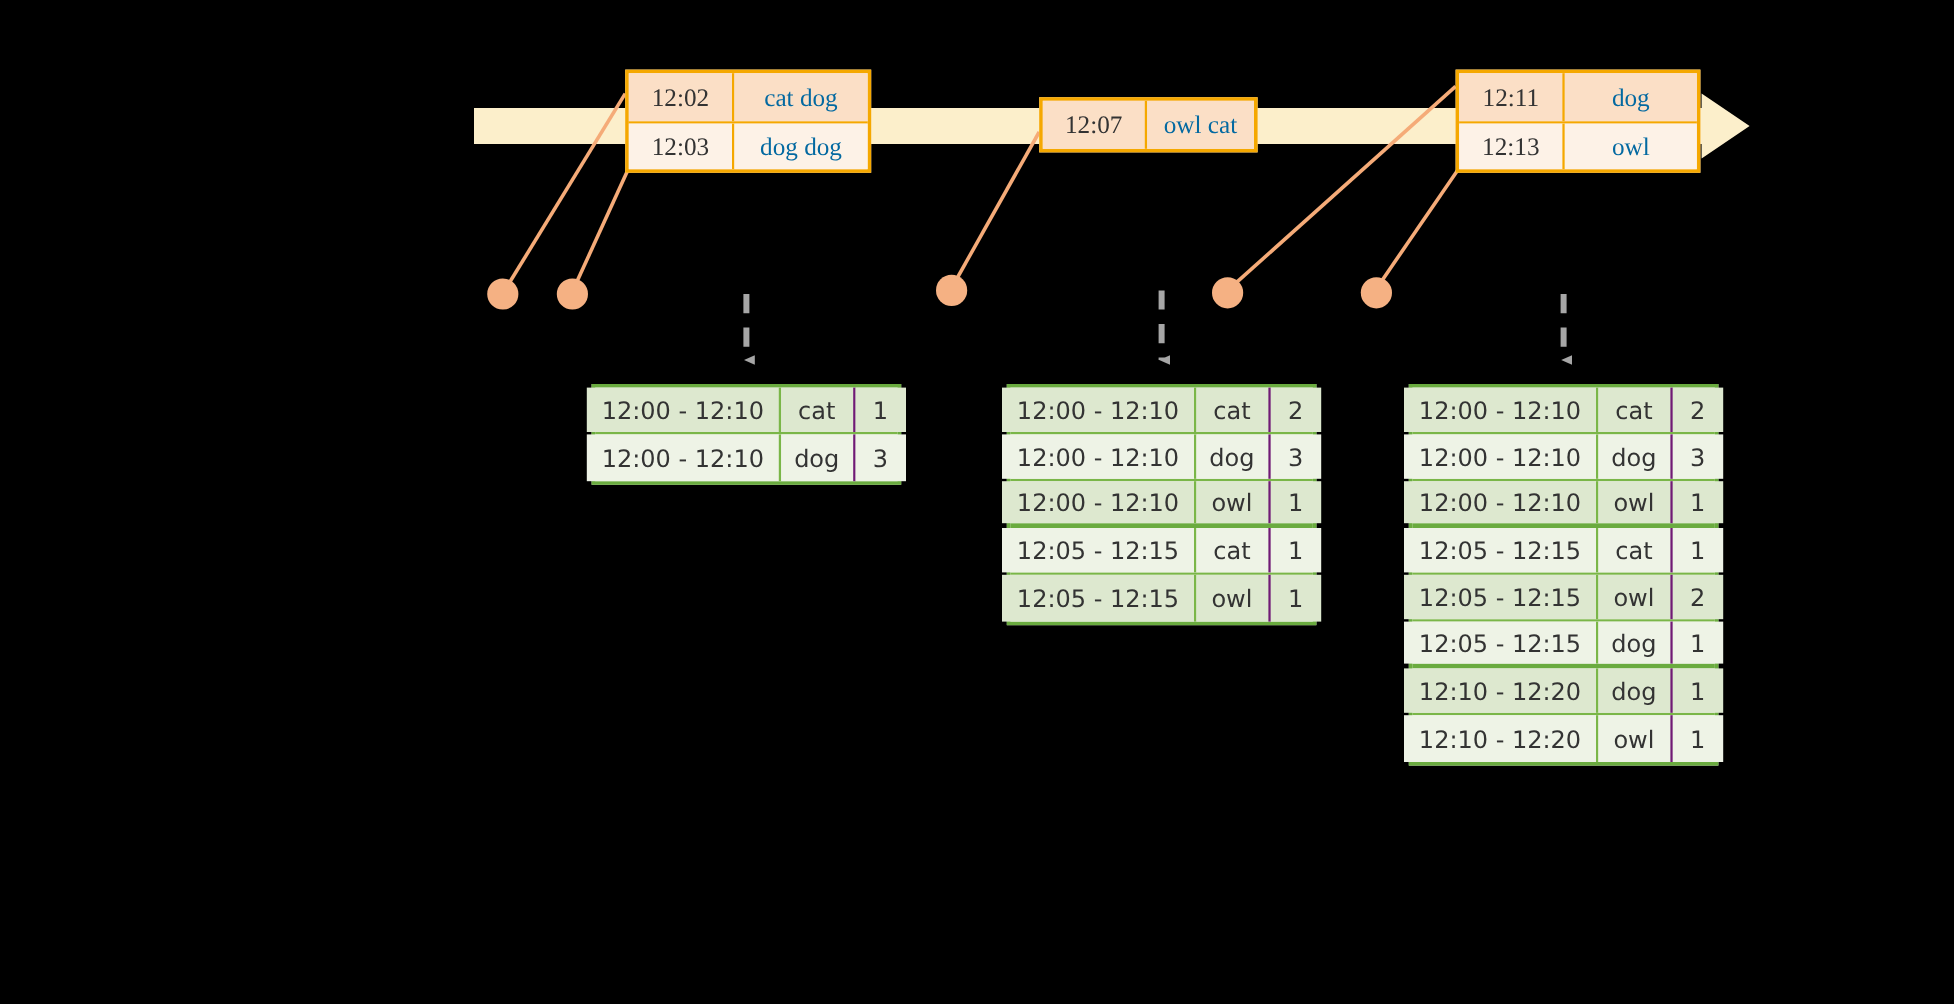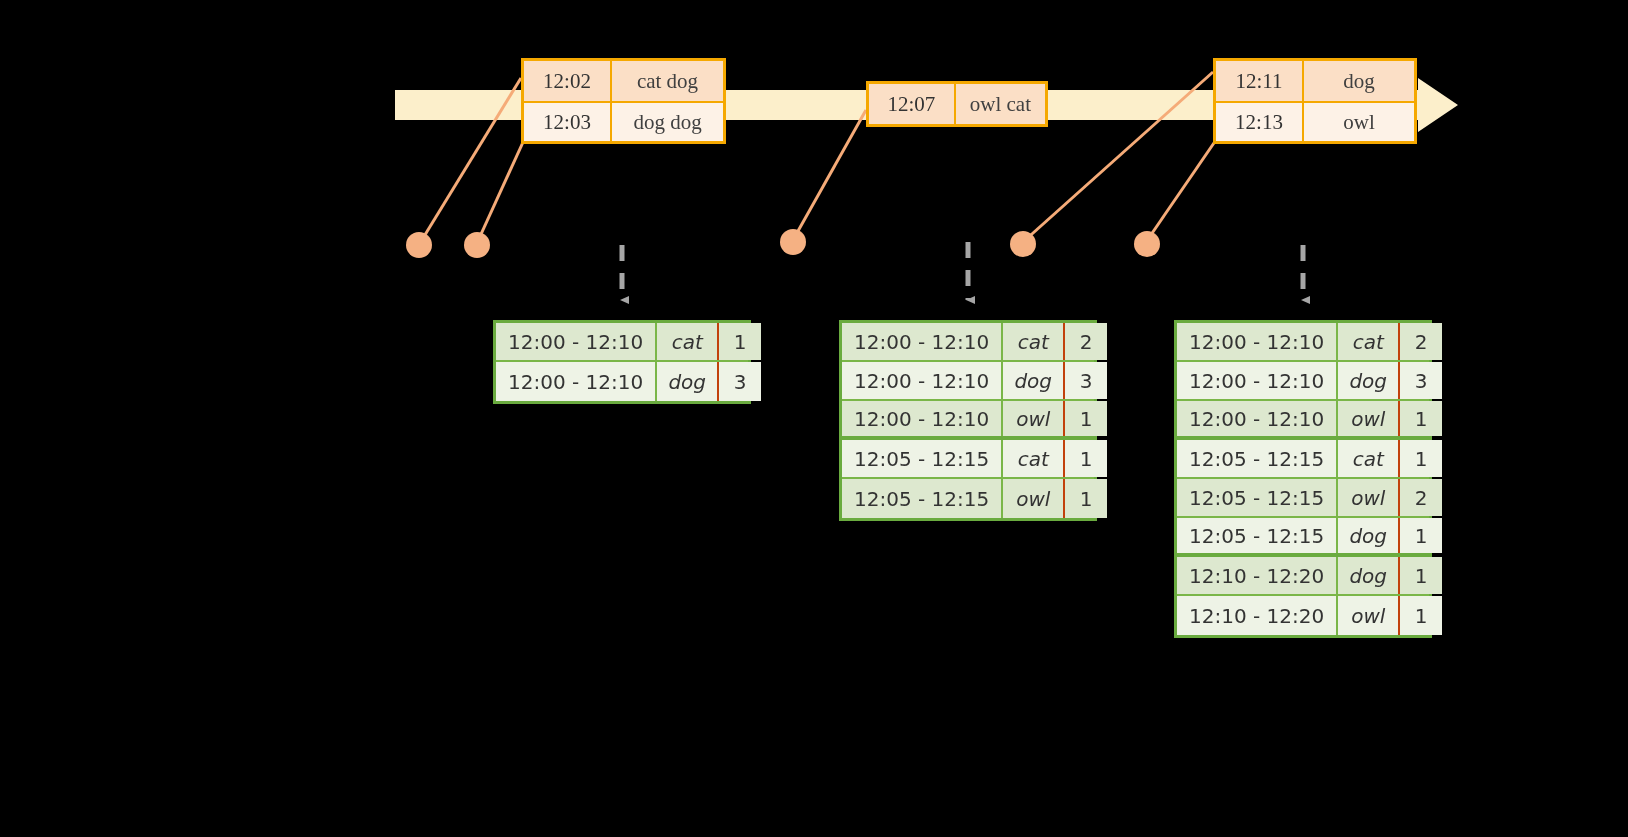--- a/index.html
+++ b/index.html
@@ -54,38 +54,39 @@
     color: #333333;
     box-sizing: border-box;
     border-right: 2px solid #f5a800;
   }
   .event-cell-words {
     flex: 1;
     display: flex;
     align-items: center;
     justify-content: center;
     font-size: 21px;
-    color: #404040;
+    color: #0369a1;
     box-sizing: border-box;
     white-space: nowrap;
     padding: 0 14px;
   }
 
   
   .result-table {
     position: absolute;
     border: 3px solid #6aab3f;
     box-sizing: border-box;
     background: #eef3e6;
   }
   .res-row {
     display: flex;
     height: 39px;
     box-sizing: border-box;
     border-bottom: 2px solid #7ab648;
+    justify-content: center;
   }
   .res-row:last-child { border-bottom: none; }
   .res-row.shade .rcell { background: #dde8cf; }
   .res-row.light .rcell { background: #eef3e6; }
   .res-row.group-end { border-bottom: 4px solid #6aab3f; }
   .rcell {
     display: flex;
     align-items: center;
     justify-content: center;
     font-size: 20px;
@@ -93,22 +94,21 @@
     box-sizing: border-box;
   }
   .rcell-window {
     flex: 0 0 auto;
     border-right: 2px solid #7ab648;
     padding: 0 12px;
     white-space: nowrap;
   }
   .rcell-word {
     flex: 0 0 62px;
-    border-right: 2px solid #c2410c;
-    font-style: italic;
+    border-right: 2px solid #701a75;
   }
   .rcell-count {
     flex: 0 0 42px;
   }
 </style>
 </head>
 <body>
 
 <div id="stage">
 

